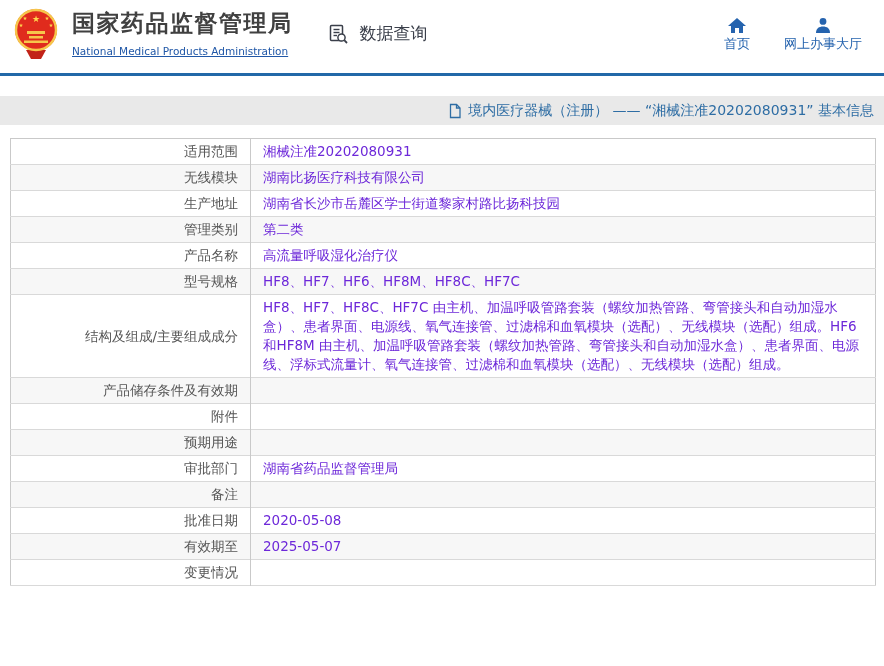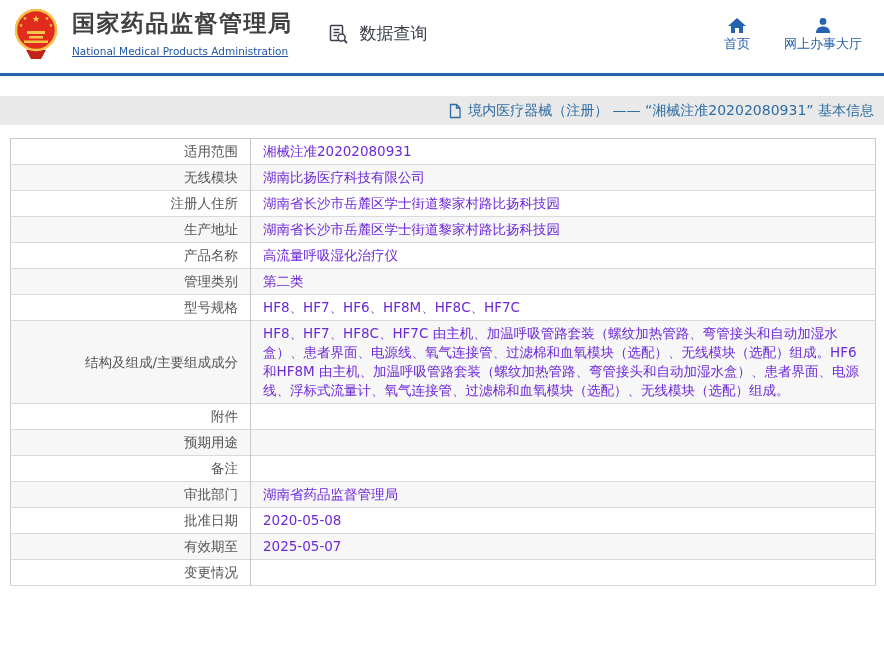--- a/index.html
+++ b/index.html
@@ -139,70 +139,70 @@
   <tr>
     <td class="cell-label">适用范围</td>
     <td class="cell-value">湘械注准20202080931</td>
   </tr>
 
   <tr>
     <td class="cell-label">无线模块</td>
     <td class="cell-value">湖南比扬医疗科技有限公司</td>
   </tr>
 
-  <tr>
-    <td class="cell-label">注册人住所</td>
-    <td class="cell-value">湖南省长沙市岳麓区学士街道黎家村路比扬科技园</td>
-  </tr>
 
   <tr>
     <td class="cell-label">生产地址</td>
     <td class="cell-value">湖南省长沙市岳麓区学士街道黎家村路比扬科技园</td>
   </tr>
 
   <tr>
+    <td class="cell-label">管理类别</td>
+    <td class="cell-value">第二类</td>
+  </tr>
+
+  <tr>
     <td class="cell-label">产品名称</td>
     <td class="cell-value">高流量呼吸湿化治疗仪</td>
   </tr>
 
   <tr>
-    <td class="cell-label">管理类别</td>
-    <td class="cell-value">第二类</td>
-  </tr>
-
-  <tr>
     <td class="cell-label">型号规格</td>
     <td class="cell-value">HF8、HF7、HF6、HF8M、HF8C、HF7C</td>
   </tr>
 
   <tr>
     <td class="cell-label">结构及组成/主要组成成分</td>
     <td class="cell-value">HF8、HF7、HF8C、HF7C 由主机、加温呼吸管路套装（螺纹加热管路、弯管接头和自动加湿水盒）、患者界面、电源线、氧气连接管、过滤棉和血氧模块（选配）、无线模块（选配）组成。HF6和HF8M 由主机、加温呼吸管路套装（螺纹加热管路、弯管接头和自动加湿水盒）、患者界面、电源线、浮标式流量计、氧气连接管、过滤棉和血氧模块（选配）、无线模块（选配）组成。</td>
   </tr>
 
 
+  <tr>
+    <td class="cell-label">产品储存条件及有效期</td>
+    <td class="cell-value"></td>
+  </tr>
 
   <tr>
     <td class="cell-label">附件</td>
     <td class="cell-value"></td>
   </tr>
 
   <tr>
     <td class="cell-label">预期用途</td>
-    <td class="cell-value"></td>
-  </tr>
-
-  <tr>
-    <td class="cell-label">备注</td>
     <td class="cell-value"></td>
   </tr>
 
   <tr>
     <td class="cell-label">审批部门</td>
     <td class="cell-value">湖南省药品监督管理局</td>
+  </tr>
+
+  <tr>
+    <td class="cell-label">备注</td>
+    <td class="cell-value"></td>
   </tr>
 
   <tr>
     <td class="cell-label">批准日期</td>
     <td class="cell-value">2020-05-08</td>
   </tr>
 
 
   <tr>
     <td class="cell-label">有效期至</td>

